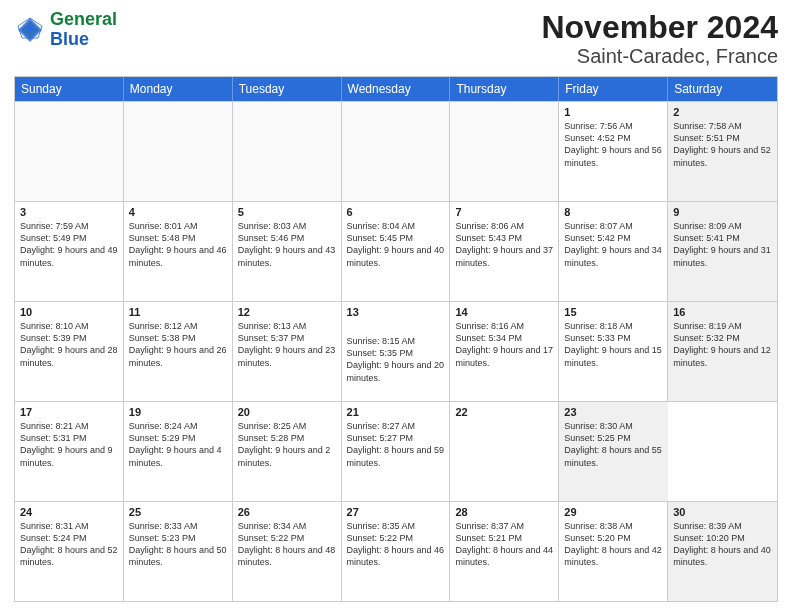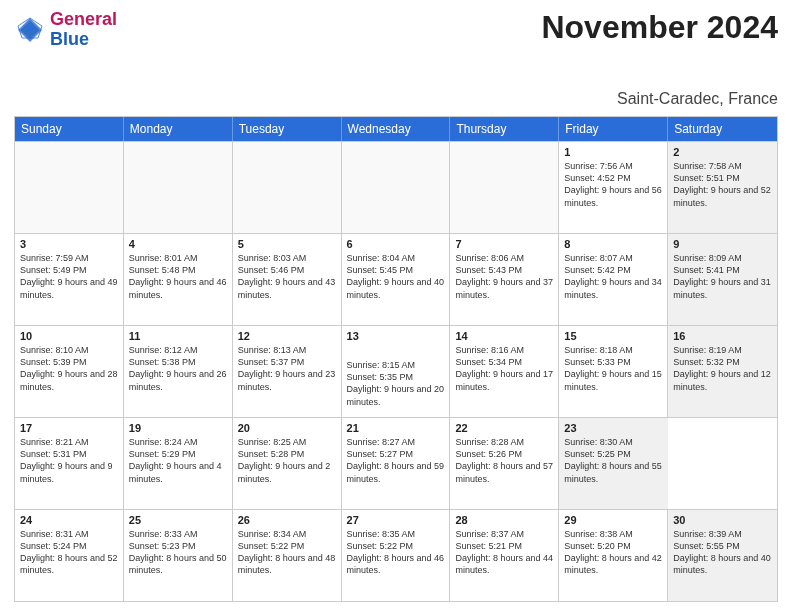--- a/index.html
+++ b/index.html
@@ -26,39 +26,38 @@
     .logo {
       display: flex;
       align-items: center;
       gap: 4px;
     }
     .logo-text {
       font-size: 18px;
       font-weight: bold;
       line-height: 1.1;
     }
-    .logo-general { color: #be185d; }
+    .logo-general { color: #15803d; }
     .logo-blue { color: #1a5fb4; }
     .logo-icon {
       width: 32px;
       height: 32px;
     }
     .title-block {
       text-align: right;
     }
     .month-title {
       font-size: 32px;
       font-weight: bold;
       color: #222;
       line-height: 1.1;
     }
     .subtitle {
-      font-size: 16px;
+      font-size: 20px;
       color: #444;
-      margin-top: 45px;
     }
     .calendar {
       flex: 1;
       display: flex;
       flex-direction: column;
       border: 1px solid #ccc;
     }
     .cal-header {
       display: grid;
       grid-template-columns: repeat(7, 1fr);
@@ -270,23 +269,20 @@
 Daylight: 9 hours and 2 minutes.</div>
           </div>
           <div class="cal-cell">
             <div class="day-num">21</div>
             <div class="cell-text" style="white-space: pre-line;">Sunrise: 8:27 AM
 Sunset: 5:27 PM
 Daylight: 8 hours and 59 minutes.</div>
           </div>
           <div class="cal-cell">
             <div class="day-num">22</div>
-            <div class="cell-text" style="white-space: pre-line;">Sunrise: 8:28 AM
-Sunset: 5:26 PM
-Daylight: 8 hours and 57 minutes.</div>
           </div>
           <div class="cal-cell shaded">
             <div class="day-num">23</div>
             <div class="cell-text" style="white-space: pre-line;">Sunrise: 8:30 AM
 Sunset: 5:25 PM
 Daylight: 8 hours and 55 minutes.</div>
           </div>
         </div>
         <div class="cal-row">
           <div class="cal-cell">
@@ -321,19 +317,19 @@
           </div>
           <div class="cal-cell">
             <div class="day-num">29</div>
             <div class="cell-text" style="white-space: pre-line;">Sunrise: 8:38 AM
 Sunset: 5:20 PM
 Daylight: 8 hours and 42 minutes.</div>
           </div>
           <div class="cal-cell shaded">
             <div class="day-num">30</div>
             <div class="cell-text" style="white-space: pre-line;">Sunrise: 8:39 AM
-Sunset: 5:55 PM
+Sunset: 10:20 PM
 Daylight: 8 hours and 40 minutes.</div>
           </div>
         </div>
       </div>
   </div>
 </div>
 
 </body></html>

